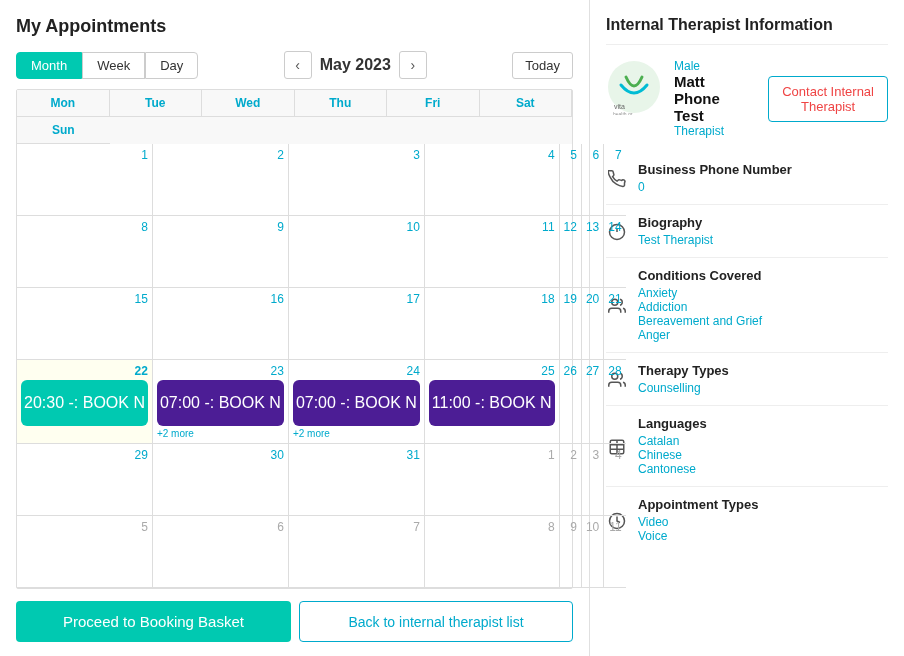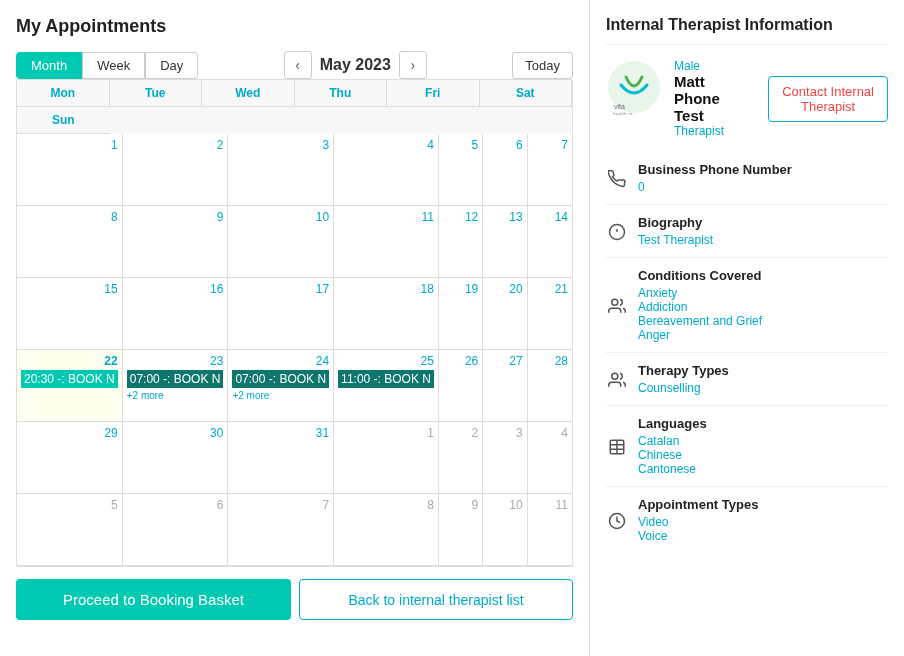--- a/index.html
+++ b/index.html
@@ -3,43 +3,43 @@
   <meta charset="utf-8">
   <style>
     * { box-sizing: border-box; margin: 0; padding: 0; }
     body { font-family: Arial, sans-serif; font-size: 13px; background: #fff; color: #333; display: flex; width: 904px; min-height: 656px; }
 
     
     .left-panel { width: 590px; padding: 16px; border-right: 1px solid #e0e0e0; }
     .panel-title { font-size: 18px; font-weight: 600; color: #222; margin-bottom: 14px; }
 
     
-    .cal-controls { display: flex; justify-content: space-between; align-items: center; margin-bottom: 0; }
+    .cal-controls { display: flex; justify-content: space-between; align-items: center; margin-bottom: 10px; }
     .view-tabs { display: flex; gap: 0; }
     .view-tab { padding: 5px 14px; border: 1px solid #ccc; cursor: pointer; font-size: 13px; background: #fff; color: #333; }
     .view-tab.active { background: #00c9b1; color: #fff; border-color: #00c9b1; }
     .view-tab:first-child { border-radius: 4px 0 0 4px; }
     .view-tab:last-child { border-radius: 0 4px 4px 0; }
     .cal-nav { display: flex; align-items: center; gap: 8px; }
     .cal-nav-btn { width: 28px; height: 28px; border: 1px solid #ccc; background: #fff; cursor: pointer; border-radius: 3px; display: flex; align-items: center; justify-content: center; font-size: 14px; color: #555; }
     .today-btn { padding: 5px 12px; border: 1px solid #ccc; background: #fff; cursor: pointer; border-radius: 3px; font-size: 13px; color: #333; }
     .cal-month-label { font-size: 16px; font-weight: 600; color: #333; }
     .cal-header { display: grid; grid-template-columns: repeat(6, 1fr); background: #f8f8f8; }
     .cal-header-cell { text-align: center; padding: 6px 0; font-weight: 600; font-size: 12px; color: #00aacc; border-right: 1px solid #ddd; border-bottom: 1px solid #ddd; }
     .cal-header-cell:last-child { border-right: none; }
     .cal-body { display: grid; grid-template-columns: repeat(7, 1fr); }
     .cal-cell { min-height: 72px; border-right: 1px solid #ddd; border-bottom: 1px solid #ddd; padding: 4px; position: relative; vertical-align: top; }
     .cal-cell:nth-child(7n) { border-right: none; }
     .cal-cell.today-cell { background: #fffff0; }
     .cal-cell.today-cell .cal-date { color: #00aacc; font-weight: 700; }
     .cal-date { font-size: 12px; color: #00aacc; text-align: right; display: block; margin-bottom: 2px; }
     .cal-date.other-month { color: #aaa; }
-    .cal-event { font-size: 12px; padding: 2px 3px; border-radius: 0; margin-bottom: 2px; white-space: nowrap; overflow: hidden; text-overflow: ellipsis; color: #fff; cursor: pointer; }
+    .cal-event { font-size: 16px; padding: 14px 3px; border-radius: 6px; margin-bottom: 2px; white-space: nowrap; overflow: hidden; text-overflow: ellipsis; color: #fff; cursor: pointer; }
     .cal-event.teal { background: #00c9b1; }
-    .cal-event.blue { background: #0f766e; }
+    .cal-event.blue { background: #4c1d95; }
     .cal-more { font-size: 10px; color: #00aacc; cursor: pointer; margin-top: 2px; }
 
     
     .bottom-btns { margin-top: 12px; display: flex; flex-direction: row; gap: 8px; }
     .btn-booking { background: #00c9b1; color: #fff; border: none; padding: 12px; font-size: 15px; font-weight: 500; border-radius: 4px; cursor: pointer; width: 100%; }
     .btn-back { background: #fff; color: #00aacc; border: 1px solid #00aacc; padding: 10px; font-size: 14px; border-radius: 4px; cursor: pointer; width: 100%; }
 
     
     .right-panel { width: 314px; padding: 16px; }
     .right-title { font-size: 16px; font-weight: 600; color: #222; margin-bottom: 14px; border-bottom: 1px solid #eee; padding-bottom: 10px; }

